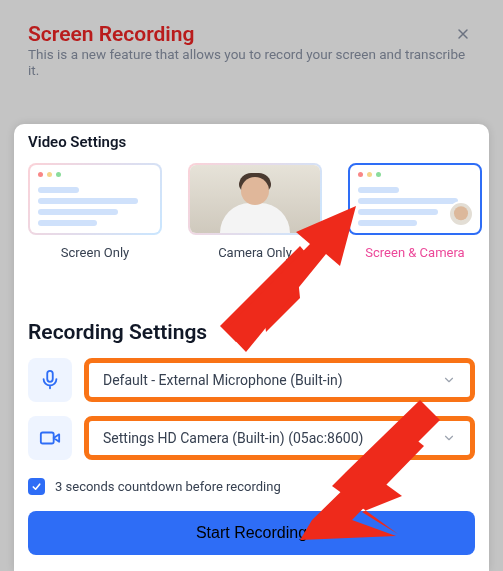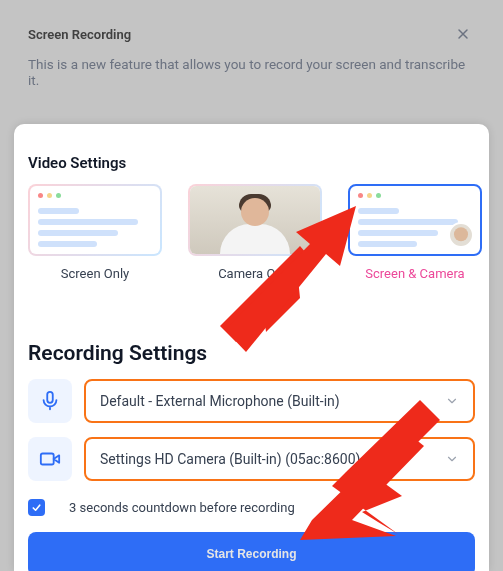--- a/index.html
+++ b/index.html
@@ -14,49 +14,48 @@
   }
   .header {
     padding: 22px 28px 16px 28px;
   }
   .header-row {
     display: flex;
     justify-content: space-between;
     align-items: center;
   }
   .header h1 {
-    font-size: 13px;
+    font-size: 21px;
     font-weight: 600;
-    color: #404040;
+    color: #b91c1c;
   }
   .close-btn {
     color: #6b7280;
     font-size: 18px;
     cursor: pointer;
     width: 24px;
     height: 24px;
     display: flex;
     align-items: center;
     justify-content: center;
   }
   .subtitle {
-    margin-top: 10px;
     font-size: 13.5px;
     color: #6b7280;
   }
   .panel {
     position: absolute;
     top: 124px;
     left: 14px;
     right: 14px;
     bottom: 0;
     background: #fff;
     border-radius: 10px 10px 0 0;
     box-shadow: 0 0 8px rgba(0,0,0,0.12);
-    padding: 30px 14px 22px 14px;
+    padding: 9px 14px 22px 14px;
   }
   .section-title {
     font-size: 15px;
     font-weight: 600;
     color: #111827;
     margin-bottom: 12px;
   }
   .video-options {
     display: flex;
     gap: 26px;
@@ -172,61 +171,61 @@
     width: 44px; height:44px;
     border-radius:8px;
     background:#eef4ff;
     display:flex; align-items:center; justify-content:center;
     flex-shrink:0;
   }
   .icon-box svg { width:22px; height:22px; }
   .select {
     flex:1;
     height:44px;
-    border:2px solid #f97316;
+    border:5px solid #f97316;
     border-radius:8px;
     display:flex; align-items:center;
     padding:0 14px;
     justify-content:space-between;
     cursor:pointer;
     background:#fff;
   }
   .select-text {
     font-size:14px;
     color:#374151;
     white-space:nowrap;
     overflow:hidden;
     text-overflow:ellipsis;
   }
   .chev { color:#9ca3af; flex-shrink:0; margin-left:8px; }
 
   .countdown-row {
-    display:flex; align-items:center; gap:24px;
+    display:flex; align-items:center; gap:10px;
     margin: 18px 0 16px 0;
   }
   .checkbox {
     width:17px; height:17px;
     border-radius:4px;
     background:#2e6df6;
     display:flex; align-items:center; justify-content:center;
     cursor:pointer;
   }
   .checkbox svg { width:11px; height:11px; }
   .countdown-label {
     font-size:13px; color:#374151;
   }
   .start-btn {
     width:100%;
     height:44px;
     border:none;
     border-radius:8px;
     background:#2e6df6;
-    color:#e5e5e5;
-    font-size:12px;
-    font-weight:700;
+    color:#000000;
+    font-size:16px;
+    font-weight:400;
     cursor:pointer;
   }
 
   .arrows { position:absolute; inset:0; pointer-events:none; }
 </style>
 </head>
 <body>
 
 <div class="header">
   <div class="header-row">

